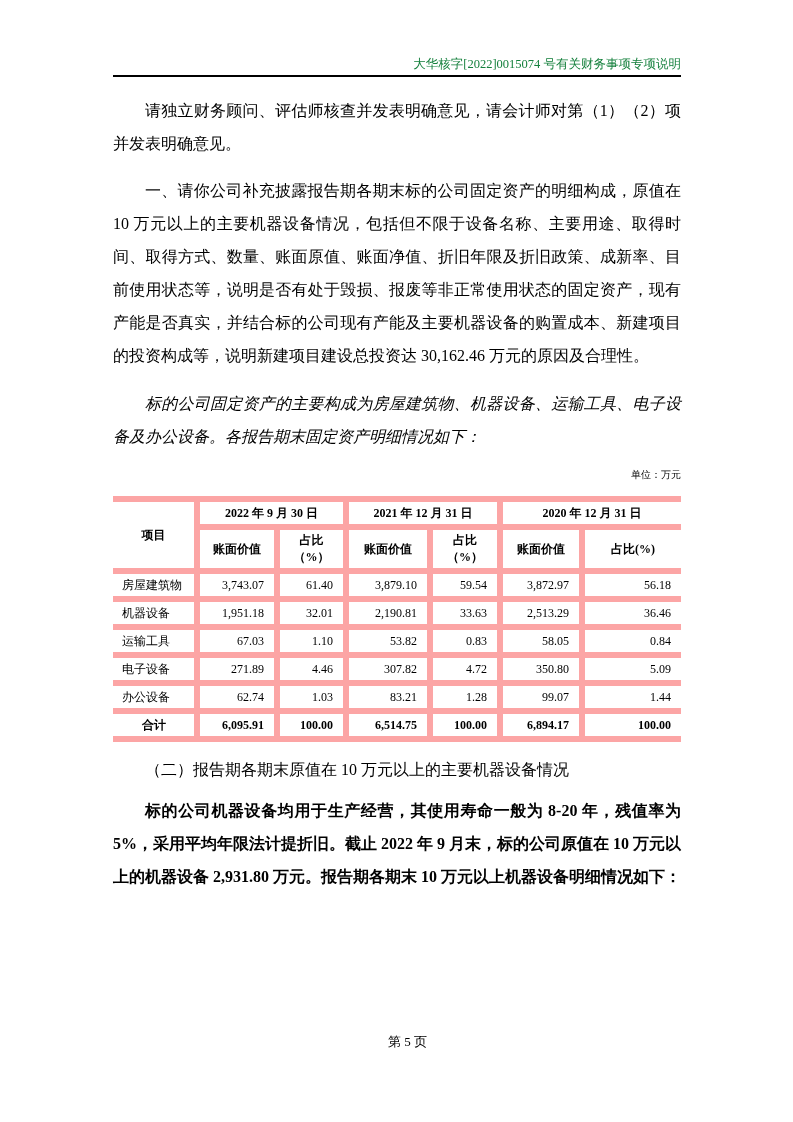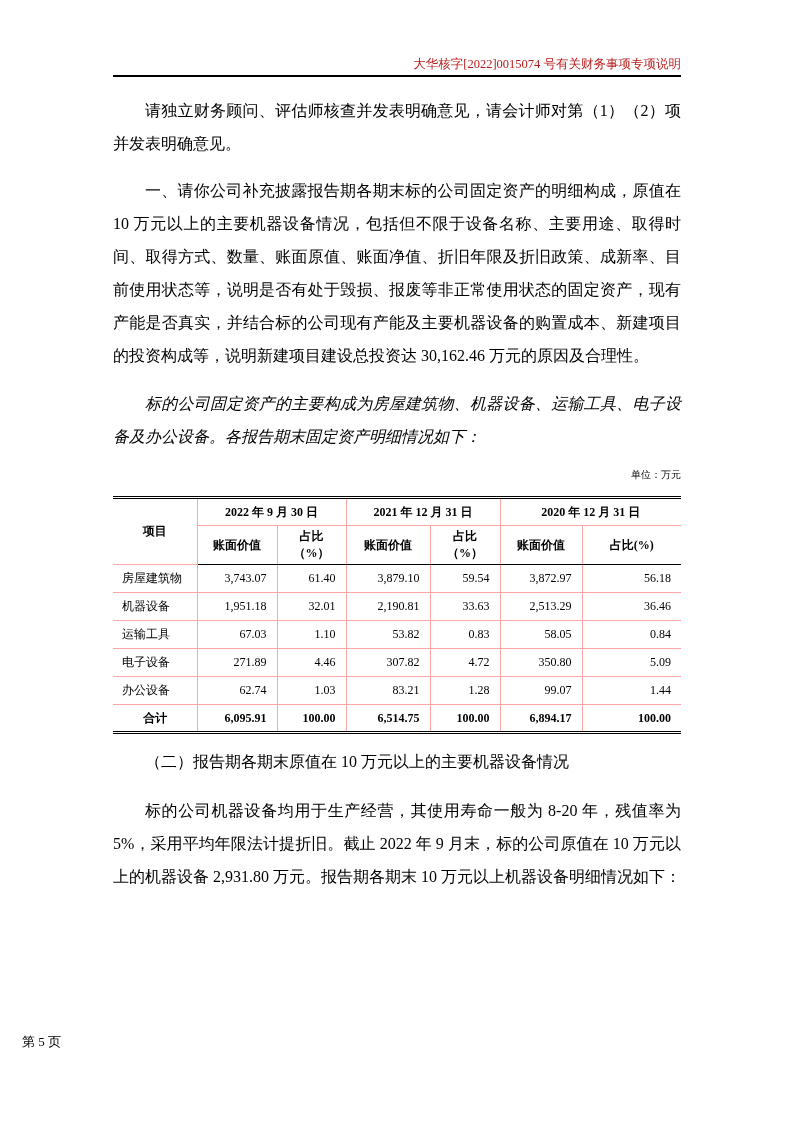--- a/index.html
+++ b/index.html
@@ -18,21 +18,21 @@
     position: absolute;
     left: 113px;
     width: 568px;
     top: 0;
   }
   .page-header {
     padding-top: 57px;
     text-align: right;
     font-size: 12.5px;
     line-height: 15px;
-    color: #b91c1c;
+    color: #15803d;
   }
   .header-rule {
     margin-top: 3px;
     border-top: 2px solid #000;
     height: 0;
   }
   p.para, h3.heading {
     font-size: 16px;
     line-height: 33px;
     text-align: justify;
@@ -54,40 +54,41 @@
   table.assets {
     margin-top: 12px;
     width: 568px;
     border-collapse: collapse;
     border-top: 3px double #000;
     border-bottom: 3px double #000;
     font-size: 12px;
     table-layout: fixed;
   }
   table.assets th, table.assets td {
-    border: 1px solid #fca5a5;
+    border: 6px solid #fca5a5;
     height: 28px;
     padding: 2px 8px;
     vertical-align: middle;
   }
   table.assets th { font-weight: 700; text-align: center; }
   table.assets thead tr:last-child th { border-bottom: 1.5px solid #000; }
   table.assets th:first-child, table.assets td:first-child { border-left: none; }
   table.assets th:last-child, table.assets td:last-child { border-right: none; }
   table.assets td.label { text-align: left; padding-left: 9px; }
   table.assets td.num { text-align: right; padding-right: 10px; }
   table.assets tr.total td { font-weight: 700; }
   table.assets tr.total td.label { text-align: center; }
   .h2 { margin-top: 11px; line-height: 30px; }
-  .p4 { margin-top: 16px; }
+  .p4 { margin-top: 8px; font-weight: bold; }
   .footer {
     position: absolute;
     left: 0;
     right: 0;
     top: 1033px;
+    text-align: center;
     font-size: 13px;
     margin-left: 22px;
   }
 </style>
 </head>
 <body>
 
 <div class="page">
   <div class="content">
     <div class="page-header">

